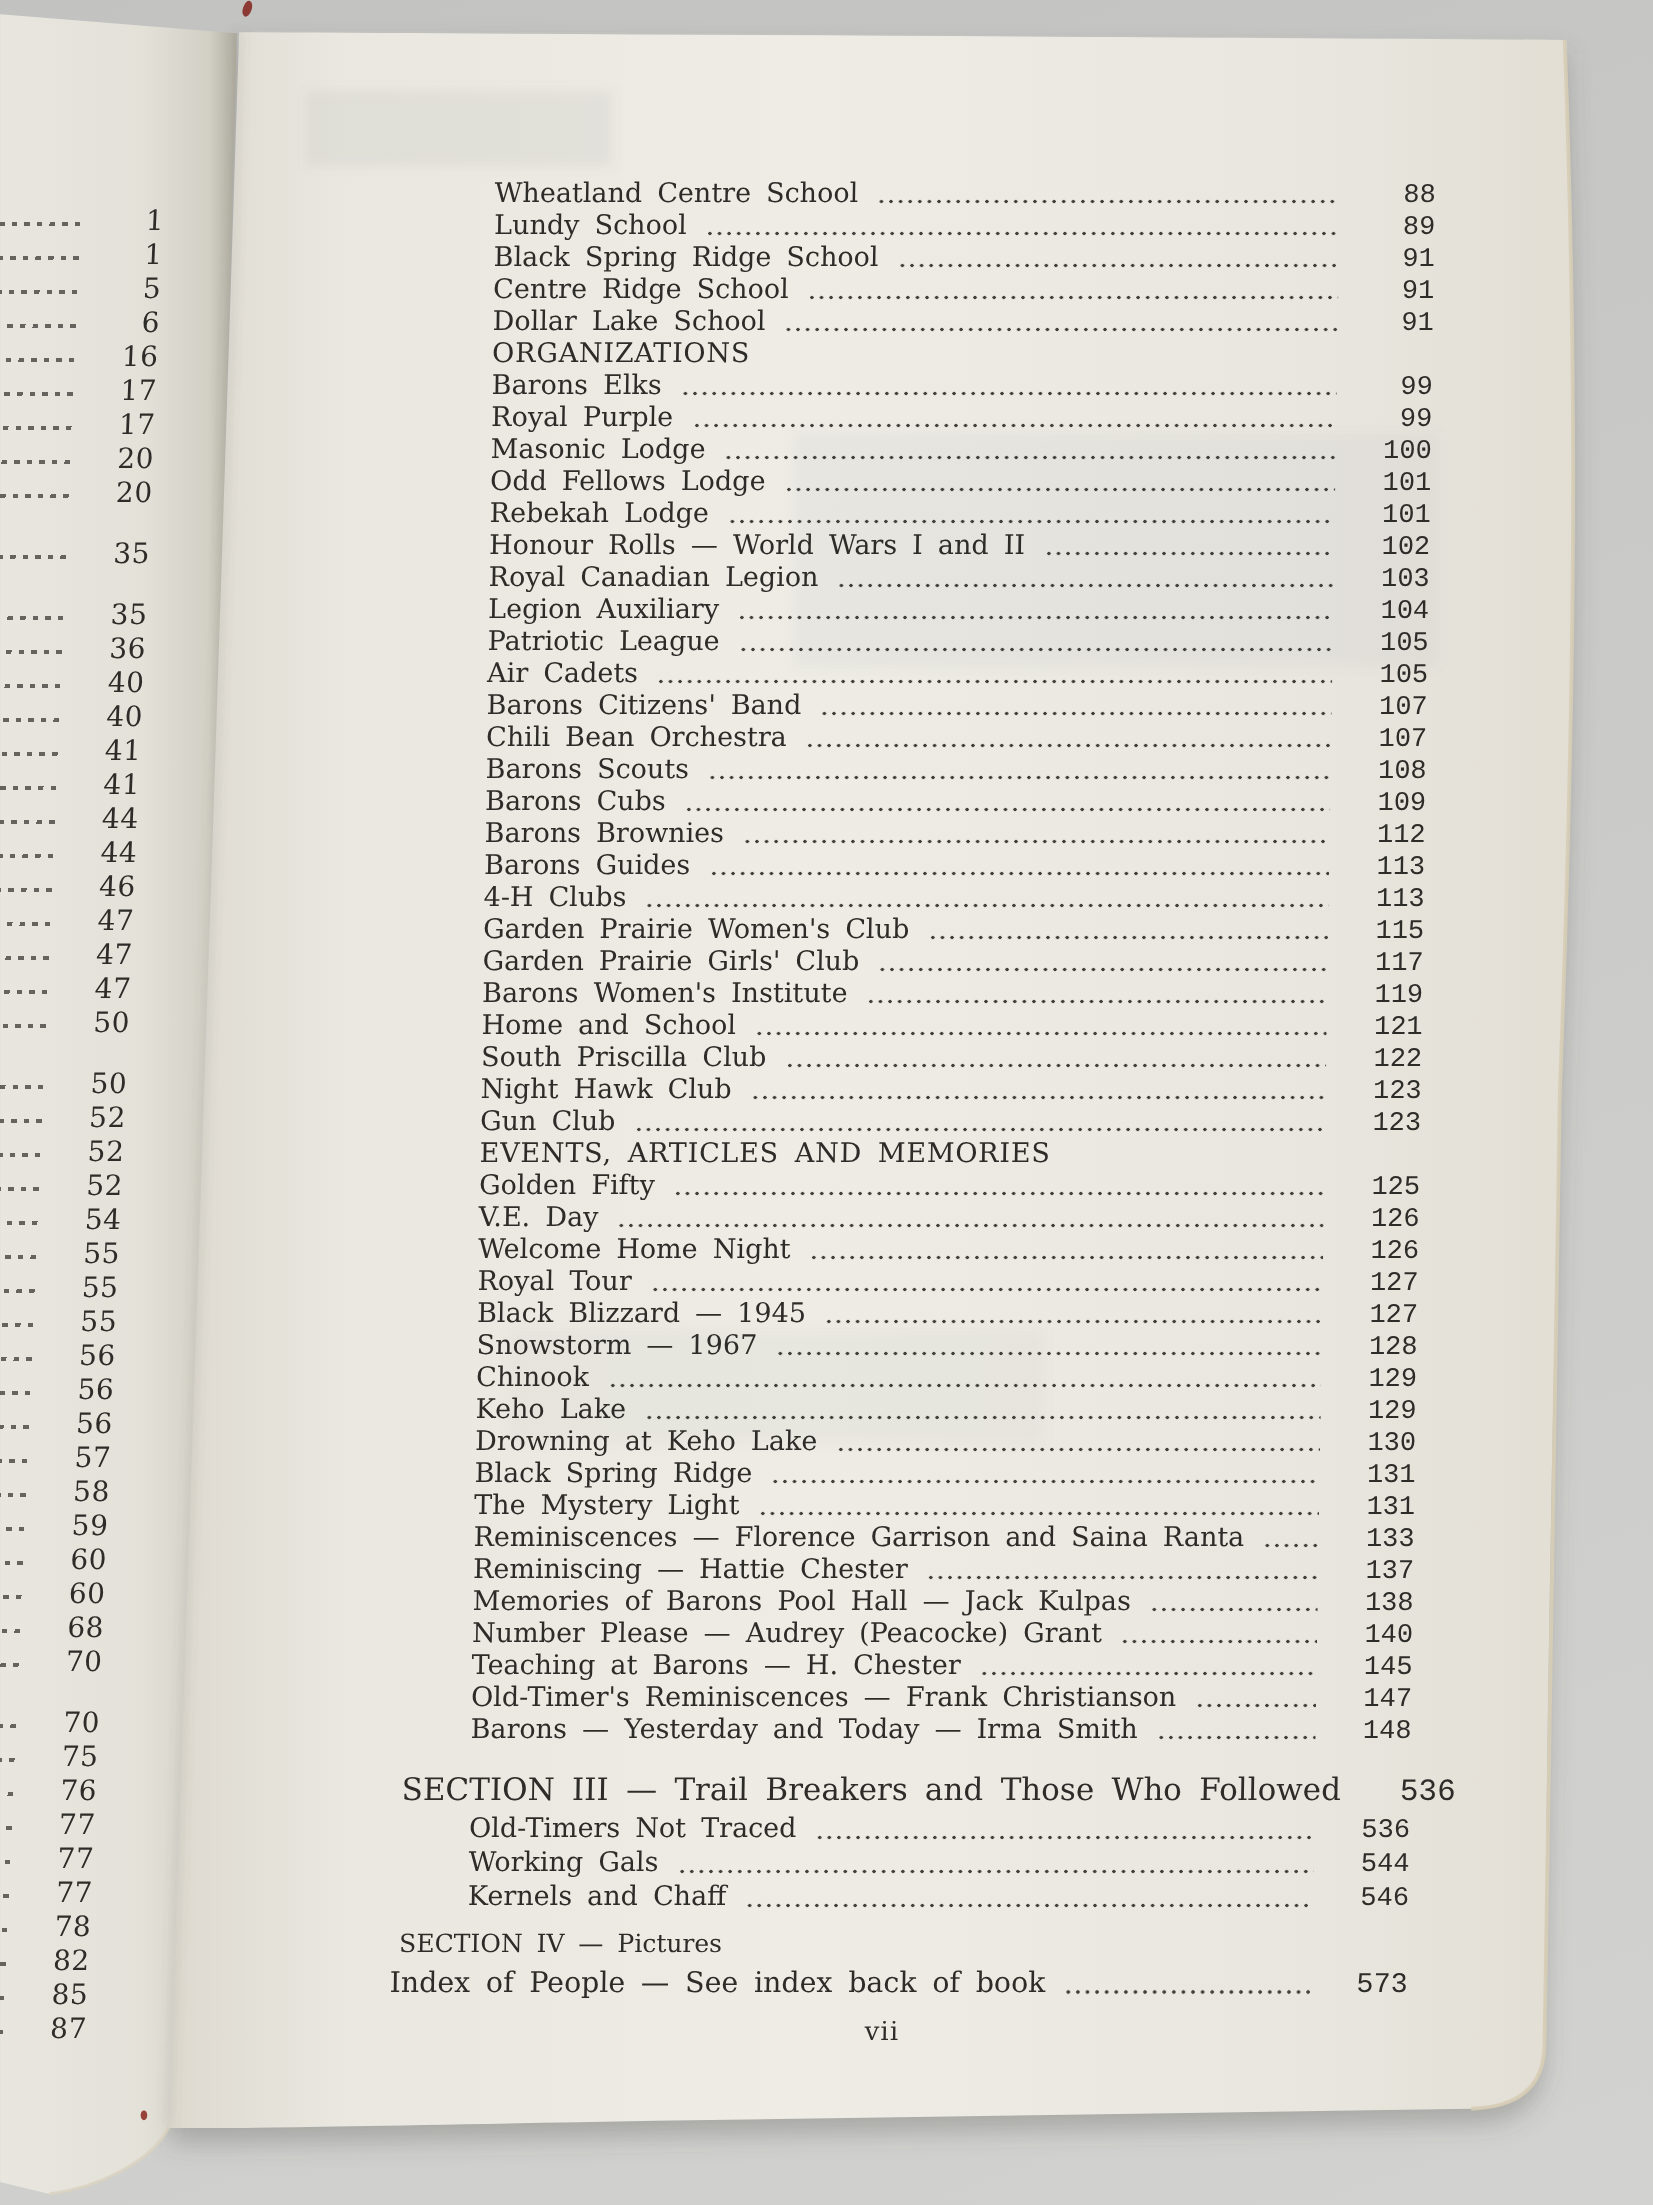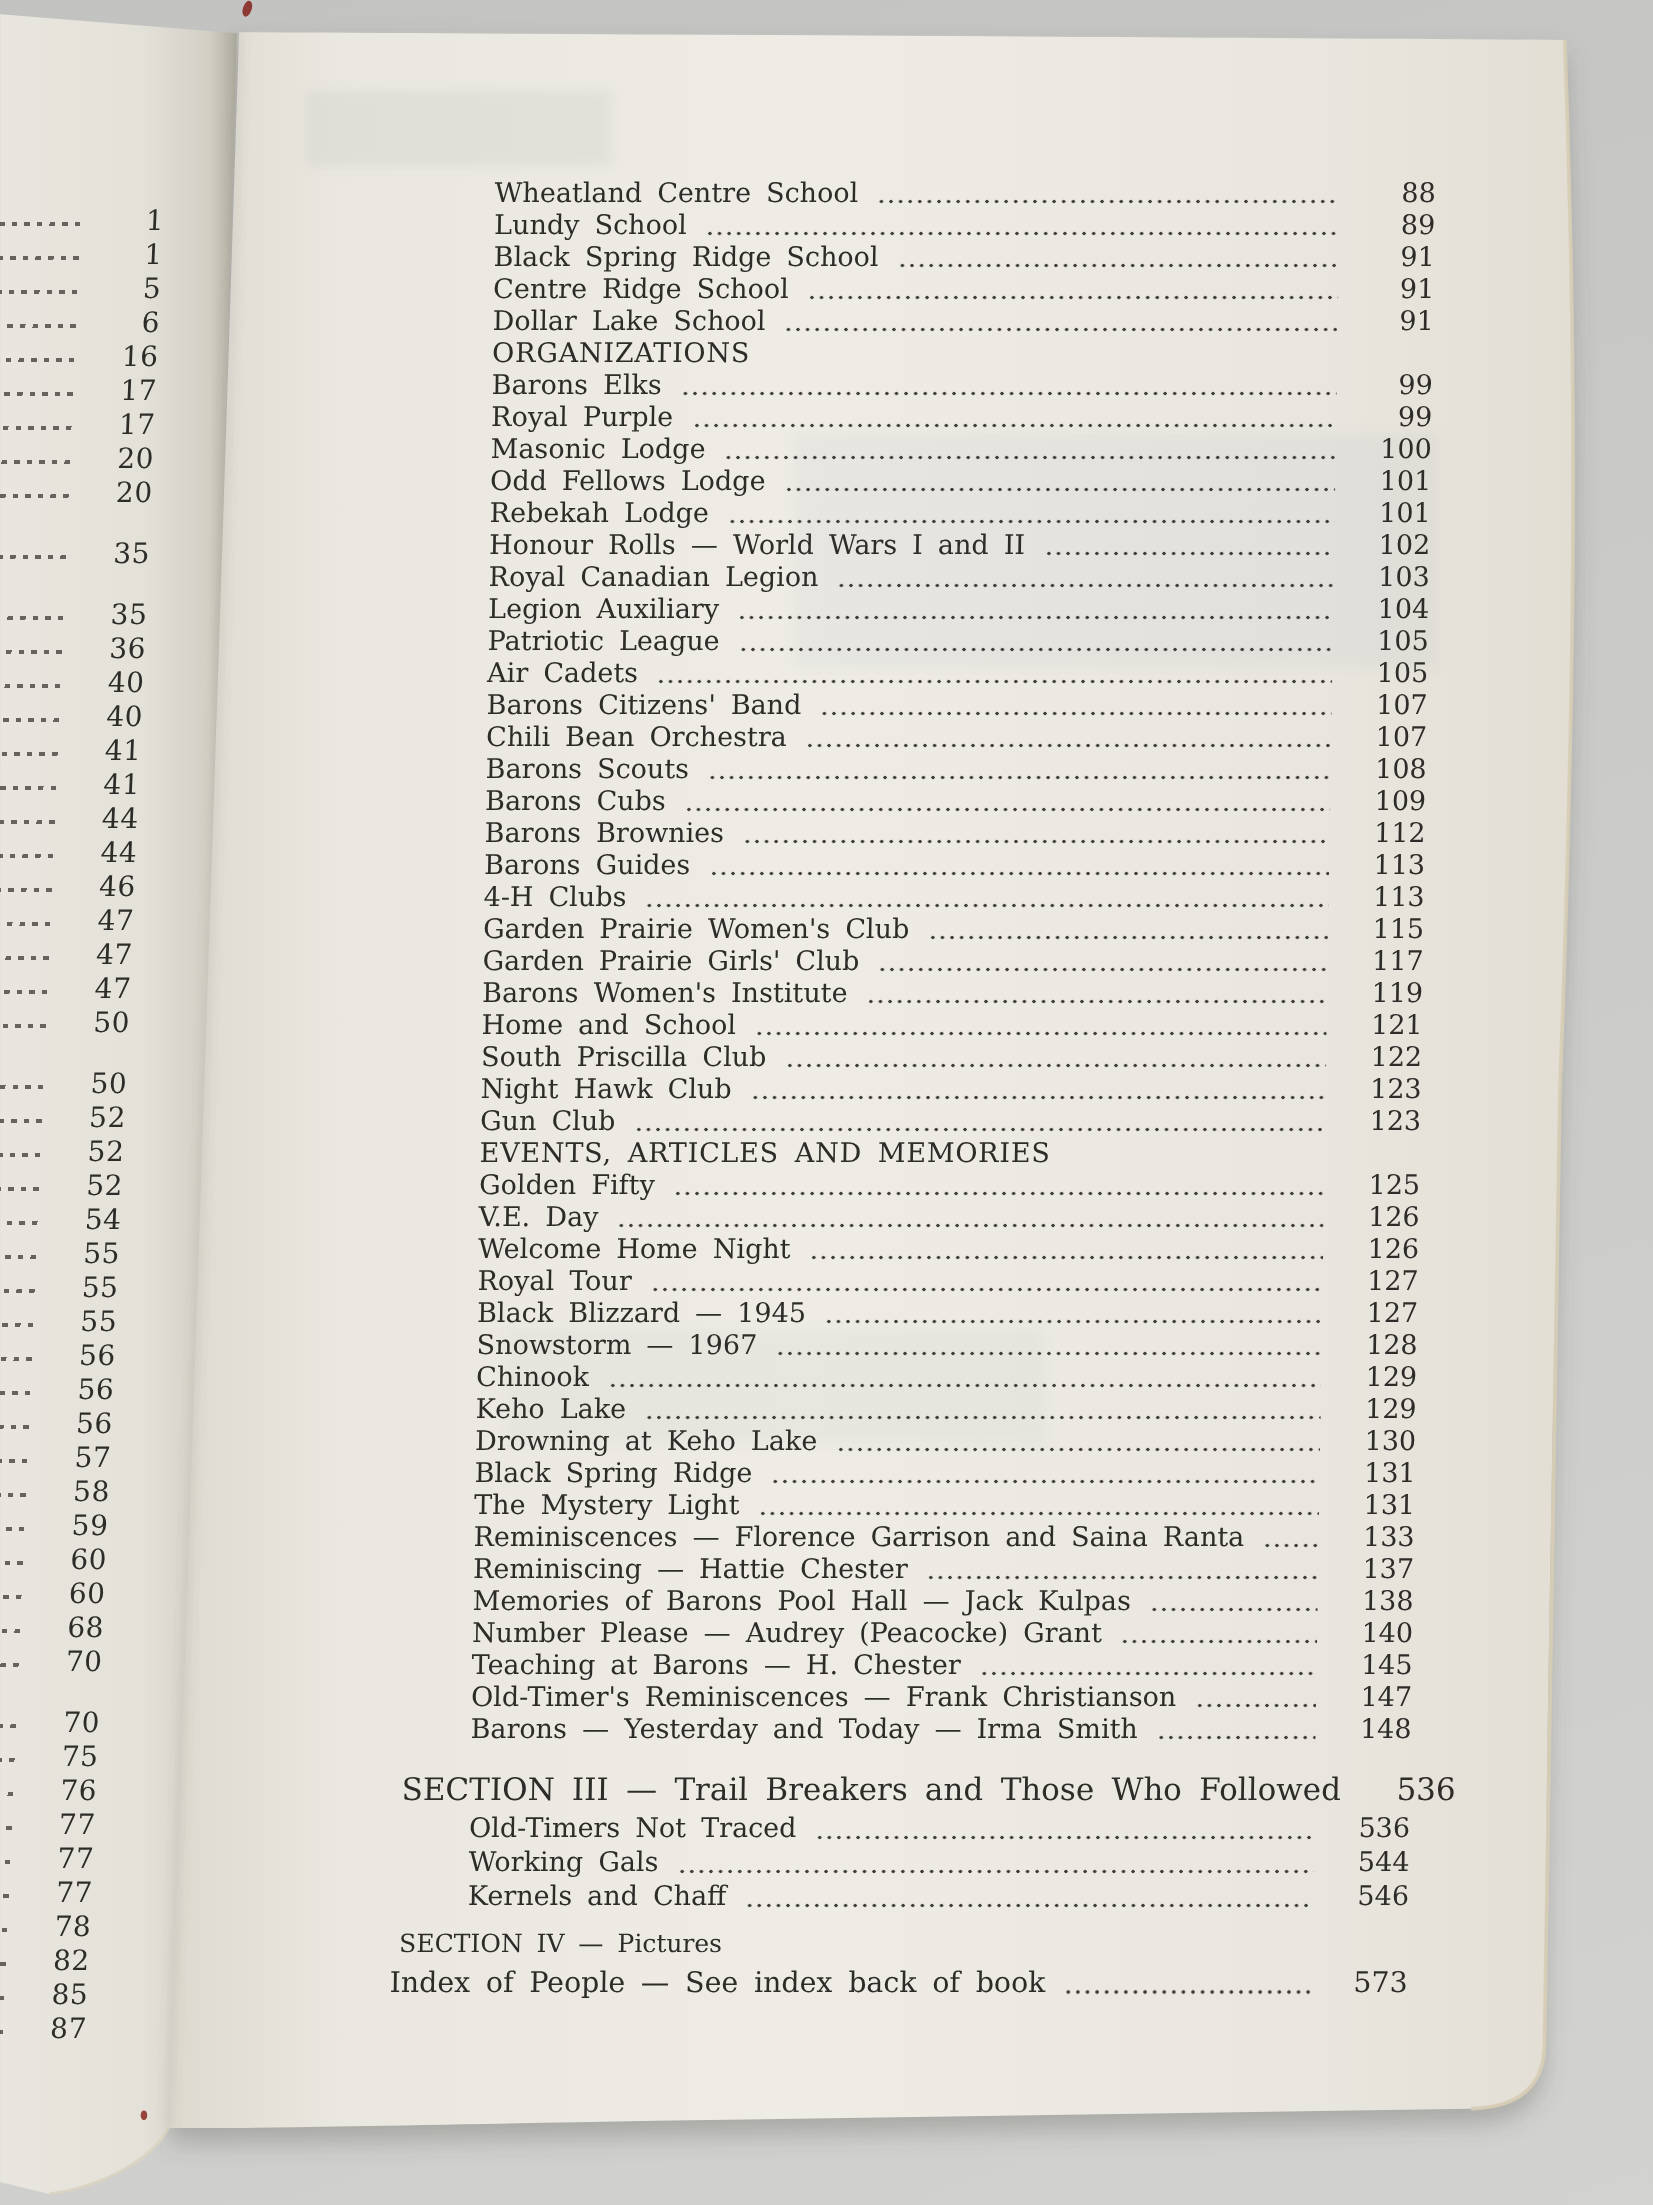--- a/index.html
+++ b/index.html
@@ -29,21 +29,21 @@
     transform:skewX(-0.9deg);transform-origin:0 0;
   }
   .row{display:flex;align-items:baseline;height:32px;line-height:32px;
        font-size:27px;white-space:nowrap;}
   .row .label{word-spacing:0.24em;}
   .row .leader{
     flex:1;height:5.5px;align-self:flex-end;margin:0 14.2px 4.9px 18.6px;
     background-image:radial-gradient(circle,#403e3a 1.5px,rgba(64,62,58,0) 1.9px);
     background-size:9.6px 5.5px;background-repeat:repeat-x;background-position:0 55%;
   }
-  .row .num{min-width:82px;text-align:right;}
+  .row .num{min-width:82px;text-align:right;font-family:Liberation Mono, monospace;}
   .row.entry{padding-left:257px;}
   .row.heading{padding-left:257px;letter-spacing:0.8px;}
   .row.sub{padding-left:257px;height:34px;line-height:34px;}
   .row.section{padding-left:189px;font-size:31px;height:43px;line-height:43px;
                margin-top:23px;word-spacing:0.26em;}
   .row.section .num{font-size:31px;}
   .row.section2{padding-left:189px;font-size:25px;height:43px;line-height:43px;
                 margin-top:8.8px;word-spacing:0.26em;}
   .row.index{padding-left:180px;font-size:28.4px;height:35px;line-height:35px;}
   .vii{margin-top:16.4px;padding-left:148px;text-align:center;font-size:26px;letter-spacing:1.1px;}
@@ -575,16 +575,17 @@
         <span class="num">546</span>
       </div>
       <div class="row section2">
         <span class="label">SECTION IV — Pictures</span>
       </div>
       <div class="row index">
         <span class="label">Index of People — See index back of book</span>
         <span class="leader"></span>
         <span class="num">573</span>
       </div>
+      <div class="vii">vii</div>
     </div>
 
 </div>
 
 
 </body></html>

